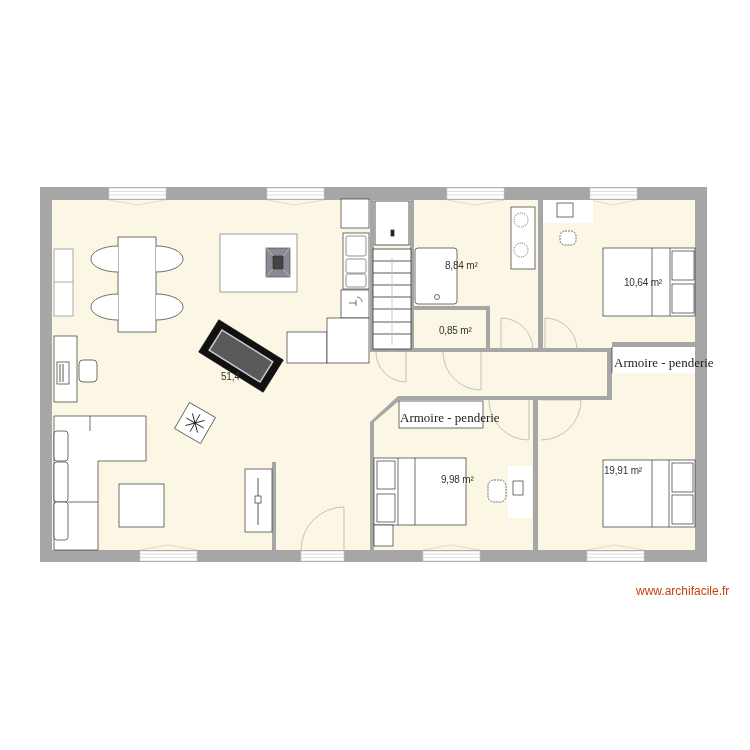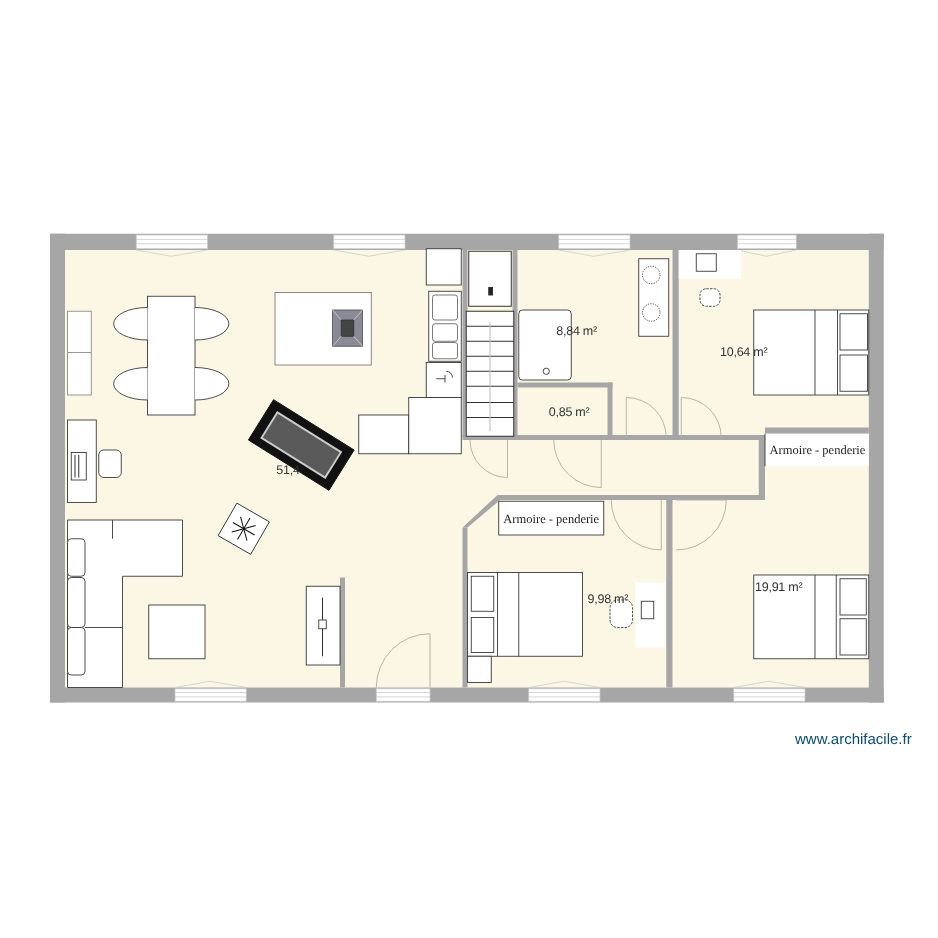--- a/index.html
+++ b/index.html
@@ -1,20 +1,20 @@
 <!DOCTYPE html>
 <html><head>
 <meta charset="utf-8">
 <style>
   html, body { margin: 0; padding: 0; background: #ffffff; }
   body { width: 750px; height: 750px; position: relative; overflow: hidden; font-family: "Liberation Sans", sans-serif; }
   #plan { position: absolute; left: 0; top: 0; width: 750px; height: 750px; }
   .lbl { position: absolute; font-family: "Liberation Sans", sans-serif; font-size: 10px; color: #333; white-space: nowrap; letter-spacing: -0.2px; }
-  .wardrobe-lbl { position: absolute; font-family: "Liberation Serif", serif; font-size: 10px; color: #222; white-space: nowrap; text-align: center; }
-  .watermark { position: absolute; left: 636px; top: 584px; font-family: "Liberation Sans", sans-serif; font-size: 12px; color: #0c4a6e; }
+  .wardrobe-lbl { position: absolute; font-family: "Liberation Serif", serif; font-size: 13px; color: #222; white-space: nowrap; text-align: center; }
+  .watermark { position: absolute; left: 636px; top: 584px; font-family: "Liberation Sans", sans-serif; font-size: 12px; color: #c2410c; }
 </style>
 </head>
 <body>
 
 <svg id="plan" viewBox="0 0 750 750" xmlns="http://www.w3.org/2000/svg">
 
   <rect x="52" y="200" width="643" height="350" fill="#fbf7e4"></rect>
 
   <g fill="#a6a6a6">
     <rect x="40" y="187" width="667" height="13"></rect>
@@ -225,24 +225,24 @@
 
 <div class="lbl" style="left:221px;top:371px;text-align:center;">
   <span>51,4</span>
 </div>
 <div class="lbl" style="left:445px;top:260px;">
   <span>8,84</span> <span>m²</span>
 </div>
 <div class="lbl" style="left:439px;top:325px;">
   <span>0,85</span> <span>m²</span>
 </div>
-<div class="lbl" style="left:576px;top:277px;">
+<div class="lbl" style="left:624px;top:277px;">
   <span>10,64</span> <span>m²</span>
 </div>
-<div class="lbl" style="left:441px;top:474px;margin-left:29px;">
+<div class="lbl" style="left:441px;top:474px;">
   <span>9,98</span> <span>m²</span>
 </div>
 <div class="lbl" style="left:604px;top:465px;">
   <span>19,91</span> <span>m²</span>
 </div>
 
 <div class="wardrobe-lbl" style="left:614px;top:355px;width:80px;">Armoire - penderie</div>
 <div class="wardrobe-lbl" style="left:400px;top:410px;width:82px;">Armoire - penderie</div>
 
 <div class="watermark">www.archifacile.fr</div>

